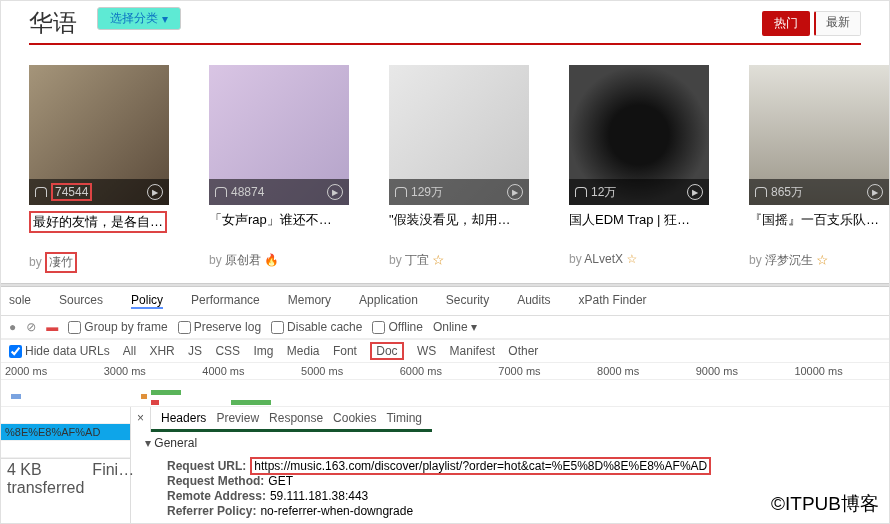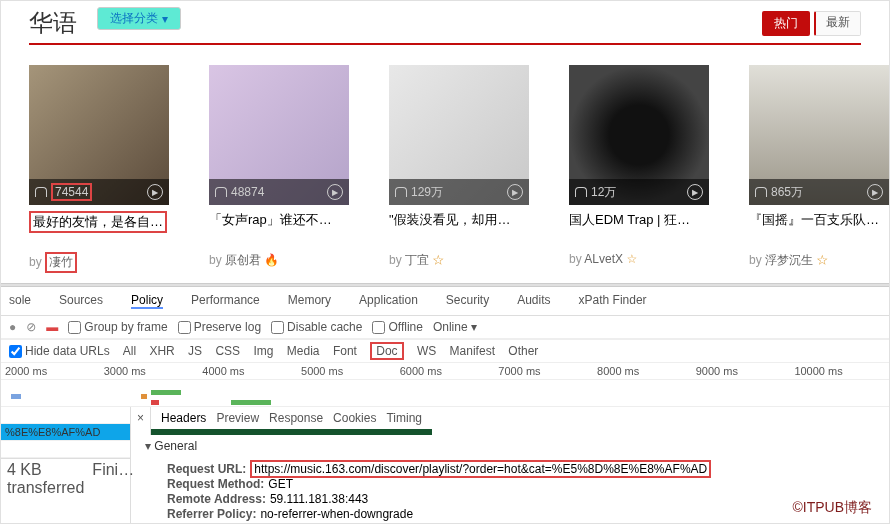--- a/index.html
+++ b/index.html
@@ -42,33 +42,33 @@
 .filters .doc{border:2px solid #d44;padding:0 4px}
 .tl{border-top:1px solid #eee;display:flex;font-size:11px;color:#555}
 .tl div{flex:1;text-align:left;padding:2px 0 2px 4px}
 .wf{height:28px;border-top:1px solid #eee;border-bottom:1px solid #eee;position:relative}
 .bar{position:absolute;height:5px;top:14px}
 .lower{display:flex;height:128px}
 .lpane{width:130px;border-right:1px solid #ddd}
 .lrow{padding:2px 4px;border-bottom:1px solid #f0f0f0;font-size:11px;color:#333;white-space:nowrap;overflow:hidden}
 .lrow.sel{background:#0ea5e9}
 .rpane{flex:1}
-.rtabs{display:flex;gap:10px;padding:4px 10px;border-bottom:6px solid #14532d}
+.rtabs{display:flex;gap:10px;padding:4px 10px;border-bottom:3px solid #14532d}
 .rtabs span{color:#555;cursor:pointer;font-size:12px}
 .rtabs .act{color:#000}
 .closex{padding:4px 6px;border-right:1px solid #ddd;color:#555;cursor:pointer}
 .gen{padding:4px 14px}
 .gen h4{font-size:12px;font-weight:normal;color:#333;margin-bottom:9px}
 .gen h4:before{content:"▾ ";color:#555}
 .kv{font-size:12px;margin:1px 0 1px 22px;color:#000}
 .kv b{font-weight:bold;color:#555;margin-right:4px}
 .urlbox{border:2px solid #d44;padding:0 2px}
 .dot{display:inline-block;width:10px;height:10px;background:#5ab45a;border-radius:50%;margin-right:3px;vertical-align:middle}
 .stat{border-top:1px solid #ddd;padding:2px 6px;font-size:16px;color:#555;display:flex;gap:8px}
-.wm{position:absolute;bottom:6px;right:17px;color:#7f1d1d;font-size:14px}
+.wm{position:absolute;bottom:6px;right:10px;color:#000000;font-size:19px}
 </style>
 </head>
 <body>
 
 <div class="top">
   <div class="hdr">
     <div class="hdr-l">
       <span class="title">华语</span>
       <button class="sel-btn">
         <span>选择分类</span>

